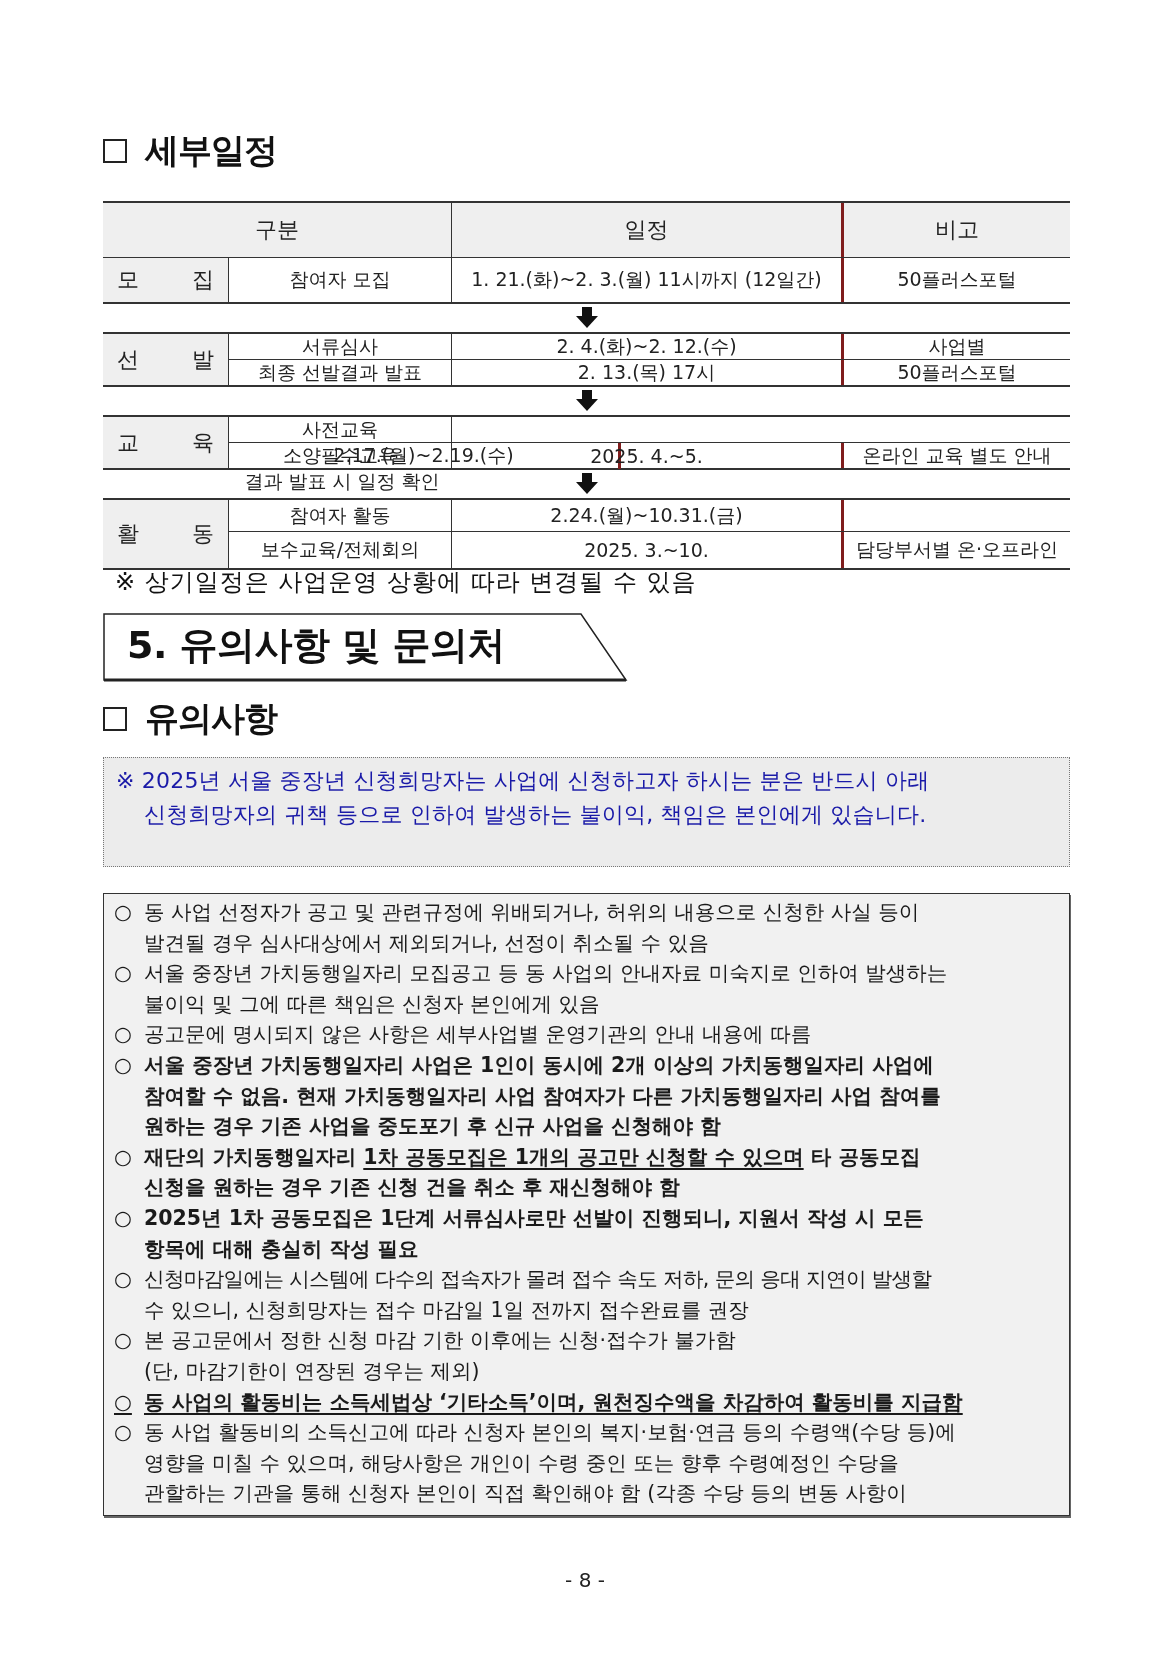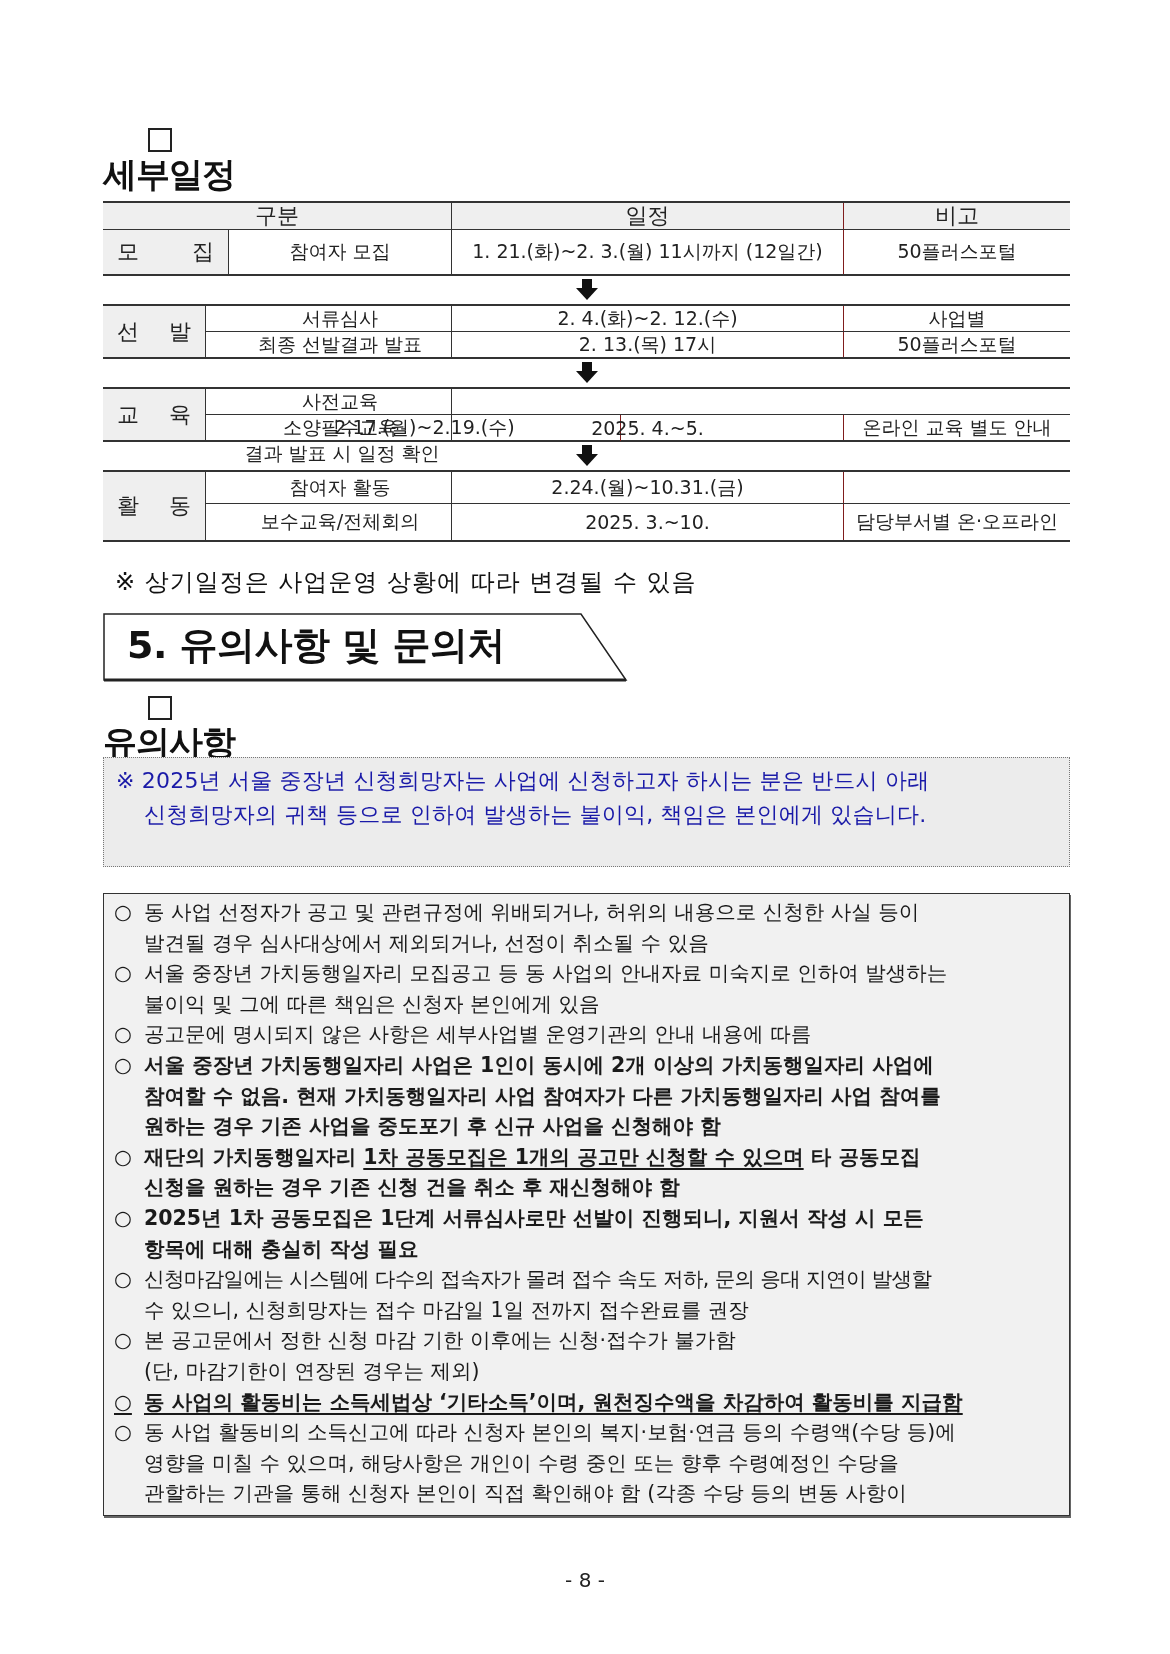--- a/index.html
+++ b/index.html
@@ -5,47 +5,47 @@
   html, body { margin: 0; padding: 0; background: #ffffff; }
   body {
     width: 1170px; height: 1654px; position: relative; overflow: hidden;
     font-family: "DejaVu Sans", "Liberation Sans", sans-serif; color: #111;
   }
   .page { position: absolute; left: 0; top: 0; width: 1170px; height: 1654px; }
 
   
   .sec-heading {
     position: absolute; left: 103px; display: flex; align-items: center;
-    font-weight: bold; font-size: 34px; letter-spacing: -1px; color: #111; flex-direction: column;
+    font-weight: bold; font-size: 34px; letter-spacing: -1px; color: #111;
   }
   .sq {
     display: inline-block; width: 24px; height: 24px; border: 2px solid #222;
     margin-right: 18px; box-sizing: border-box; background: #fff;
   }
 
   
   .sched { position: absolute; left: 103px; top: 201px; width: 967px; }
   .sched-block { border-top: 2px solid #333; border-bottom: 2px solid #333; }
   .srow { display: flex; border-top: 1px solid #333; }
   .srow:first-child { border-top: none; }
   .cell {
     display: flex; align-items: center; justify-content: center;
     font-size: 19px; color: #222; box-sizing: border-box; white-space: nowrap;
   }
   .c-cat { width: 126px; background: #efefef; border-right: 1px solid #333;
            justify-content: space-between; padding: 0 14px; font-size: 22px; }
   .c-item { width: 223px; border-right: 1px solid #333; }
-  .c-date { width: 392px; border-right: 1px solid #7f1d1d; }
+  .c-date { width: 392px; border-right: 3px solid #7f1d1d; }
   .c-note { width: 226px; }
   .hdr .cell { background: #efefef; font-size: 22px; }
   .hdr .c-cat-hdr { width: 349px; border-right: 1px solid #333; }
   .group { display: flex; }
   .group .c-cat { align-self: stretch; }
   .group-rows { flex: 1; display: flex; flex-direction: column; }
-  .group-rows .srow { border-top: 1px solid #333; padding-left: 23px; }
+  .group-rows .srow { border-top: 1px solid #333; }
   .group-rows .srow:first-child { border-top: none; }
   .arrow-row { height: 28px; display: flex; align-items: center; justify-content: center; }
   .arrow-shape { display: block; }
 
   .footnote {
     position: absolute; left: 115px; top: 566px; font-size: 24px; color: #111;
     letter-spacing: 1px;
   }
 
   
@@ -90,21 +90,21 @@
 <div class="page">
 
   <div class="sec-heading" style="top:128px;">
     <span class="sq"></span>
     <span>세부일정</span>
   </div>
 
   <div class="sched">
 
     <div class="sched-block">
-      <div class="srow hdr" style="height:26px;">
+      <div class="srow hdr" style="height:54px;">
         <div class="cell c-cat-hdr">구분</div>
         <div class="cell c-date">일정</div>
         <div class="cell c-note">비고</div>
       </div>
       <div class="srow" style="border-top:1px solid #333;">
         <div class="cell c-cat" style="height:44px;">
           <span>모</span>
           <span>집</span>
         </div>
         <div class="cell c-item">참여자 모집</div>

